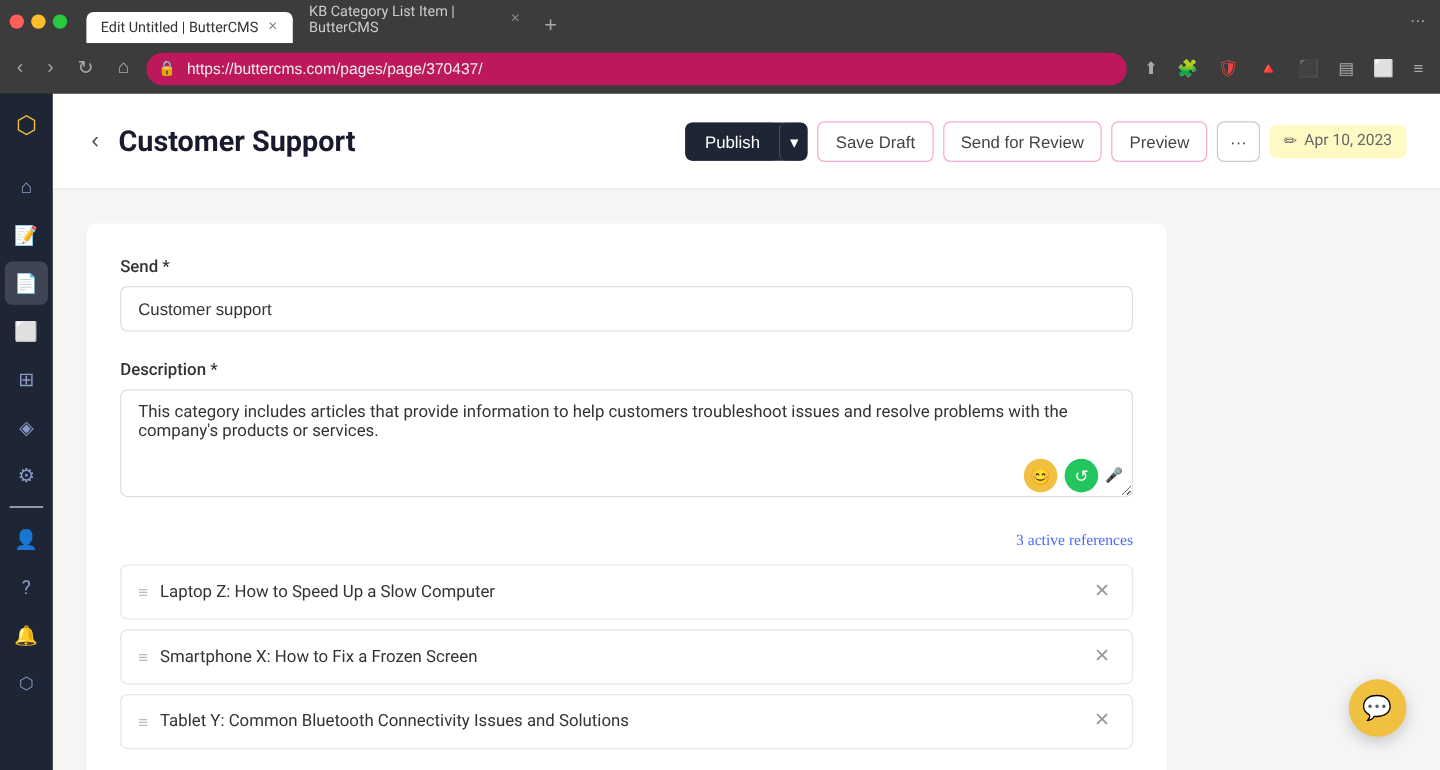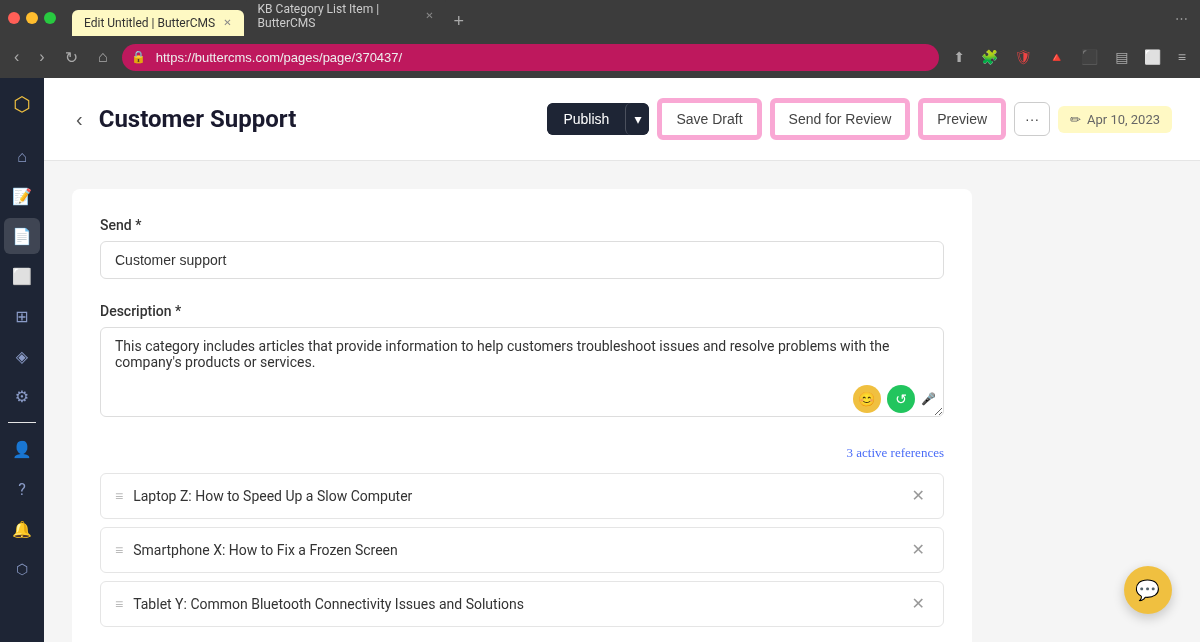--- a/index.html
+++ b/index.html
@@ -42,21 +42,21 @@
       padding: 6px 12px;
       border-radius: 6px 6px 0 0;
       display: flex;
       align-items: center;
       gap: 8px;
       max-width: 200px;
       cursor: pointer;
     }
 
     .tab.active {
-      background: #fef9c3;
+      background: #ffffff;
       color: #333;
     }
 
     .tab-close {
       font-size: 10px;
       color: #888;
       cursor: pointer;
       line-height: 1;
     }
 
@@ -237,21 +237,21 @@
 
     .btn-publish-group {
       display: flex;
       background: #1e2535;
       border-radius: 6px;
       overflow: hidden;
     }
 
     .btn-save-draft, .btn-send-review, .btn-preview {
       background: none;
-      border: 5px solid #f9a8d4;
+      border: 1px solid #f9a8d4;
       border-radius: 6px;
       padding: 8px 14px;
       font-size: 14px;
       color: #444;
       cursor: pointer;
     }
 
     .btn-more {
       background: none;
       border: 1px solid #ccc;

